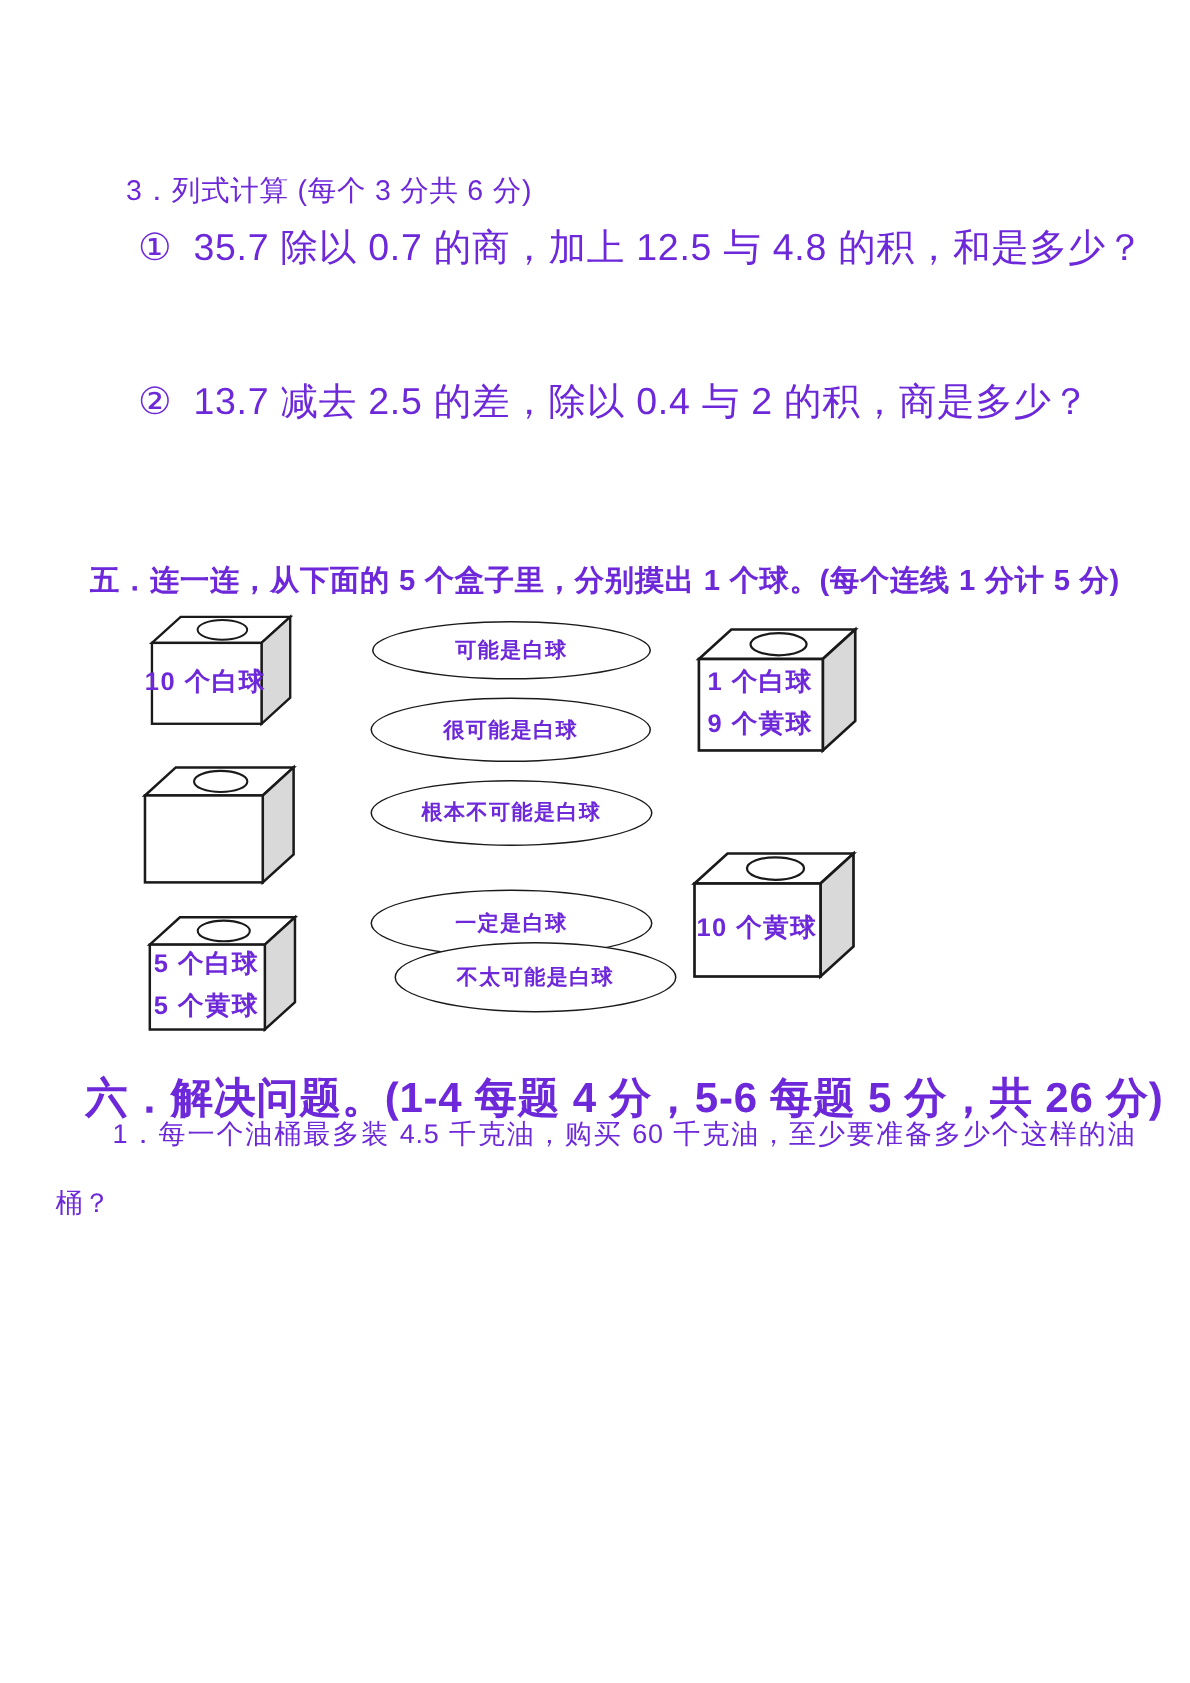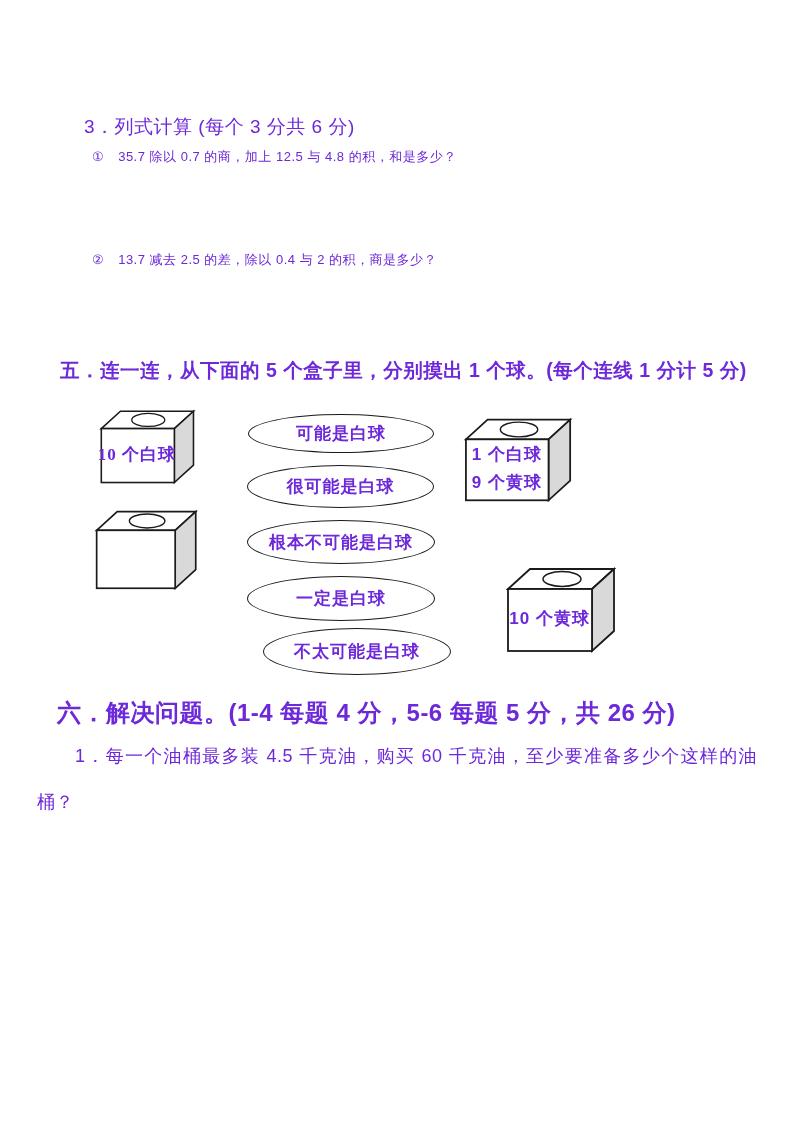--- a/index.html
+++ b/index.html
@@ -19,23 +19,24 @@
   .abs { position: absolute; }
 
   .sec-heading {
     font-size: 19px;
     letter-spacing: 0.5px;
     white-space: nowrap;
   }
   .sec-heading.bold {
     font-weight: 700;
     font-size: 19.5px;
+    margin-top: 16px;
   }
   .item-line {
-    font-size: 13px;
+    font-size: 25px;
     letter-spacing: 0.5px;
     white-space: nowrap;
   }
   .item-num { margin-right: 14px; }
 
   .problem {
     width: 720px;
     font-size: 18px;
     line-height: 46px;
     letter-spacing: 0.5px;
@@ -67,21 +68,21 @@
   }
 
   .oval {
     border: 1.6px solid #1a1a1a;
     border-radius: 50%;
     background: #ffffff;
     display: flex;
     align-items: center;
     justify-content: center;
     font-weight: 700;
-    font-size: 17px;
+    font-size: 14px;
     letter-spacing: 1px;
     white-space: nowrap;
   }
 </style>
 </head>
 <body>
 
 <div class="page">
 
   <div class="abs sec-heading" style="left:84px; top:114px;">3．列式计算 (每个 3 分共 6 分)</div>
@@ -91,21 +92,21 @@
   </div>
 
   <div class="abs item-line" style="left:92px; top:251px;">
     <span class="item-num">②</span><span>13.7 减去 2.5 的差，除以 0.4 与 2 的积，商是多少？</span>
   </div>
 
   <div class="abs sec-heading bold" style="left:60px; top:357px;">五．连一连，从下面的 5 个盒子里，分别摸出 1 个球。(每个连线 1 分计 5 分)</div>
 
   <div class="abs diagram">
 
-    <div class="abs ball-box" style="left:95px; top:6px; width:110px; height:80px;font-family:Liberation Serif, serif;">
+    <div class="abs ball-box" style="left:95px; top:6px; width:110px; height:80px;">
       <svg width="110" height="80" viewBox="0 0 120 92">
         <polygon points="4,26 26,6 110,6 88,26" fill="#ffffff" stroke="#1a1a1a" stroke-width="1.8"></polygon>
         <polygon points="88,26 110,6 110,68 88,88" fill="#d9d9d9" stroke="#1a1a1a" stroke-width="1.8"></polygon>
         <rect x="4" y="26" width="84" height="62" fill="#ffffff" stroke="#1a1a1a" stroke-width="1.8"></rect>
         <ellipse cx="58" cy="16" rx="19" ry="7.5" fill="#ffffff" stroke="#1a1a1a" stroke-width="1.5"></ellipse>
       </svg>
       <div class="box-label">
         <span>10 个白球</span>
         <span></span>
       </div>
@@ -113,35 +114,47 @@
 
     <div class="abs ball-box" style="left:92px; top:106px; width:114px; height:86px;">
       <svg width="114" height="86" viewBox="0 0 120 92">
         <polygon points="4,26 26,6 110,6 88,26" fill="#ffffff" stroke="#1a1a1a" stroke-width="1.8"></polygon>
         <polygon points="88,26 110,6 110,68 88,88" fill="#d9d9d9" stroke="#1a1a1a" stroke-width="1.8"></polygon>
         <rect x="4" y="26" width="84" height="62" fill="#ffffff" stroke="#1a1a1a" stroke-width="1.8"></rect>
         <ellipse cx="58" cy="16" rx="19" ry="7.5" fill="#ffffff" stroke="#1a1a1a" stroke-width="1.5"></ellipse>
       </svg>
     </div>
 
+    <div class="abs ball-box" style="left:95px; top:206px; width:112px; height:84px;">
+      <svg width="112" height="84" viewBox="0 0 120 92">
+        <polygon points="4,26 26,6 110,6 88,26" fill="#ffffff" stroke="#1a1a1a" stroke-width="1.8"></polygon>
+        <polygon points="88,26 110,6 110,68 88,88" fill="#d9d9d9" stroke="#1a1a1a" stroke-width="1.8"></polygon>
+        <rect x="4" y="26" width="84" height="62" fill="#ffffff" stroke="#1a1a1a" stroke-width="1.8"></rect>
+        <ellipse cx="58" cy="16" rx="19" ry="7.5" fill="#ffffff" stroke="#1a1a1a" stroke-width="1.5"></ellipse>
+      </svg>
+      <div class="box-label">
+        <span>5 个白球</span>
+        <span>5 个黄球</span>
+      </div>
+    </div>
 
     <div class="abs ball-box" style="left:462px; top:13px; width:118px; height:92px;">
       <svg width="118" height="92" viewBox="0 0 120 92">
         <polygon points="4,26 26,6 110,6 88,26" fill="#ffffff" stroke="#1a1a1a" stroke-width="1.8"></polygon>
         <polygon points="88,26 110,6 110,68 88,88" fill="#d9d9d9" stroke="#1a1a1a" stroke-width="1.8"></polygon>
         <rect x="4" y="26" width="84" height="62" fill="#ffffff" stroke="#1a1a1a" stroke-width="1.8"></rect>
         <ellipse cx="58" cy="16" rx="19" ry="7.5" fill="#ffffff" stroke="#1a1a1a" stroke-width="1.5"></ellipse>
       </svg>
       <div class="box-label">
         <span>1 个白球</span>
         <span>9 个黄球</span>
       </div>
     </div>
 
-    <div class="abs ball-box" style="left:459px; top:163px; width:120px; height:92px;margin-left:45px;">
+    <div class="abs ball-box" style="left:459px; top:163px; width:120px; height:92px;">
       <svg width="120" height="92" viewBox="0 0 120 92">
         <polygon points="4,26 26,6 110,6 88,26" fill="#ffffff" stroke="#1a1a1a" stroke-width="1.8"></polygon>
         <polygon points="88,26 110,6 110,68 88,88" fill="#d9d9d9" stroke="#1a1a1a" stroke-width="1.8"></polygon>
         <rect x="4" y="26" width="84" height="62" fill="#ffffff" stroke="#1a1a1a" stroke-width="1.8"></rect>
         <ellipse cx="58" cy="16" rx="19" ry="7.5" fill="#ffffff" stroke="#1a1a1a" stroke-width="1.5"></ellipse>
       </svg>
       <div class="box-label">
         <span>10 个黄球</span>
         <span></span>
       </div>
@@ -149,26 +162,26 @@
 
     <div class="abs oval" style="left:248px; top:14px;  width:184px; height:37px;">
       <span>可能是白球</span>
     </div>
     <div class="abs oval" style="left:247px; top:120px; width:186px; height:42px;">
       <span>根本不可能是白球</span>
     </div>
     <div class="abs oval" style="left:247px; top:65px;  width:185px; height:41px;">
       <span>很可能是白球</span>
     </div>
-    <div class="abs oval" style="left:247px; top:176px; width:186px; height:43px;">
+    <div class="abs oval" style="left:247px; top:193px; width:186px; height:43px;">
       <span>一定是白球</span>
     </div>
     <div class="abs oval" style="left:263px; top:228px; width:186px; height:45px;">
       <span>不太可能是白球</span>
     </div>
   </div>
 
-  <div class="abs sec-heading bold" style="left:57px; top:697px; font-size:24px;">六．解决问题。(1-4 每题 4 分，5-6 每题 5 分，共 26 分)</div>
+  <div class="abs sec-heading bold" style="left:57px; top:697px; font-size:28px;">六．解决问题。(1-4 每题 4 分，5-6 每题 5 分，共 26 分)</div>
 
   <div class="abs problem" style="left:37px; top:733px;">1．每一个油桶最多装 4.5 千克油，购买 60 千克油，至少要准备多少个这样的油桶？</div>
 
 
 </div>
 
 </body></html>

